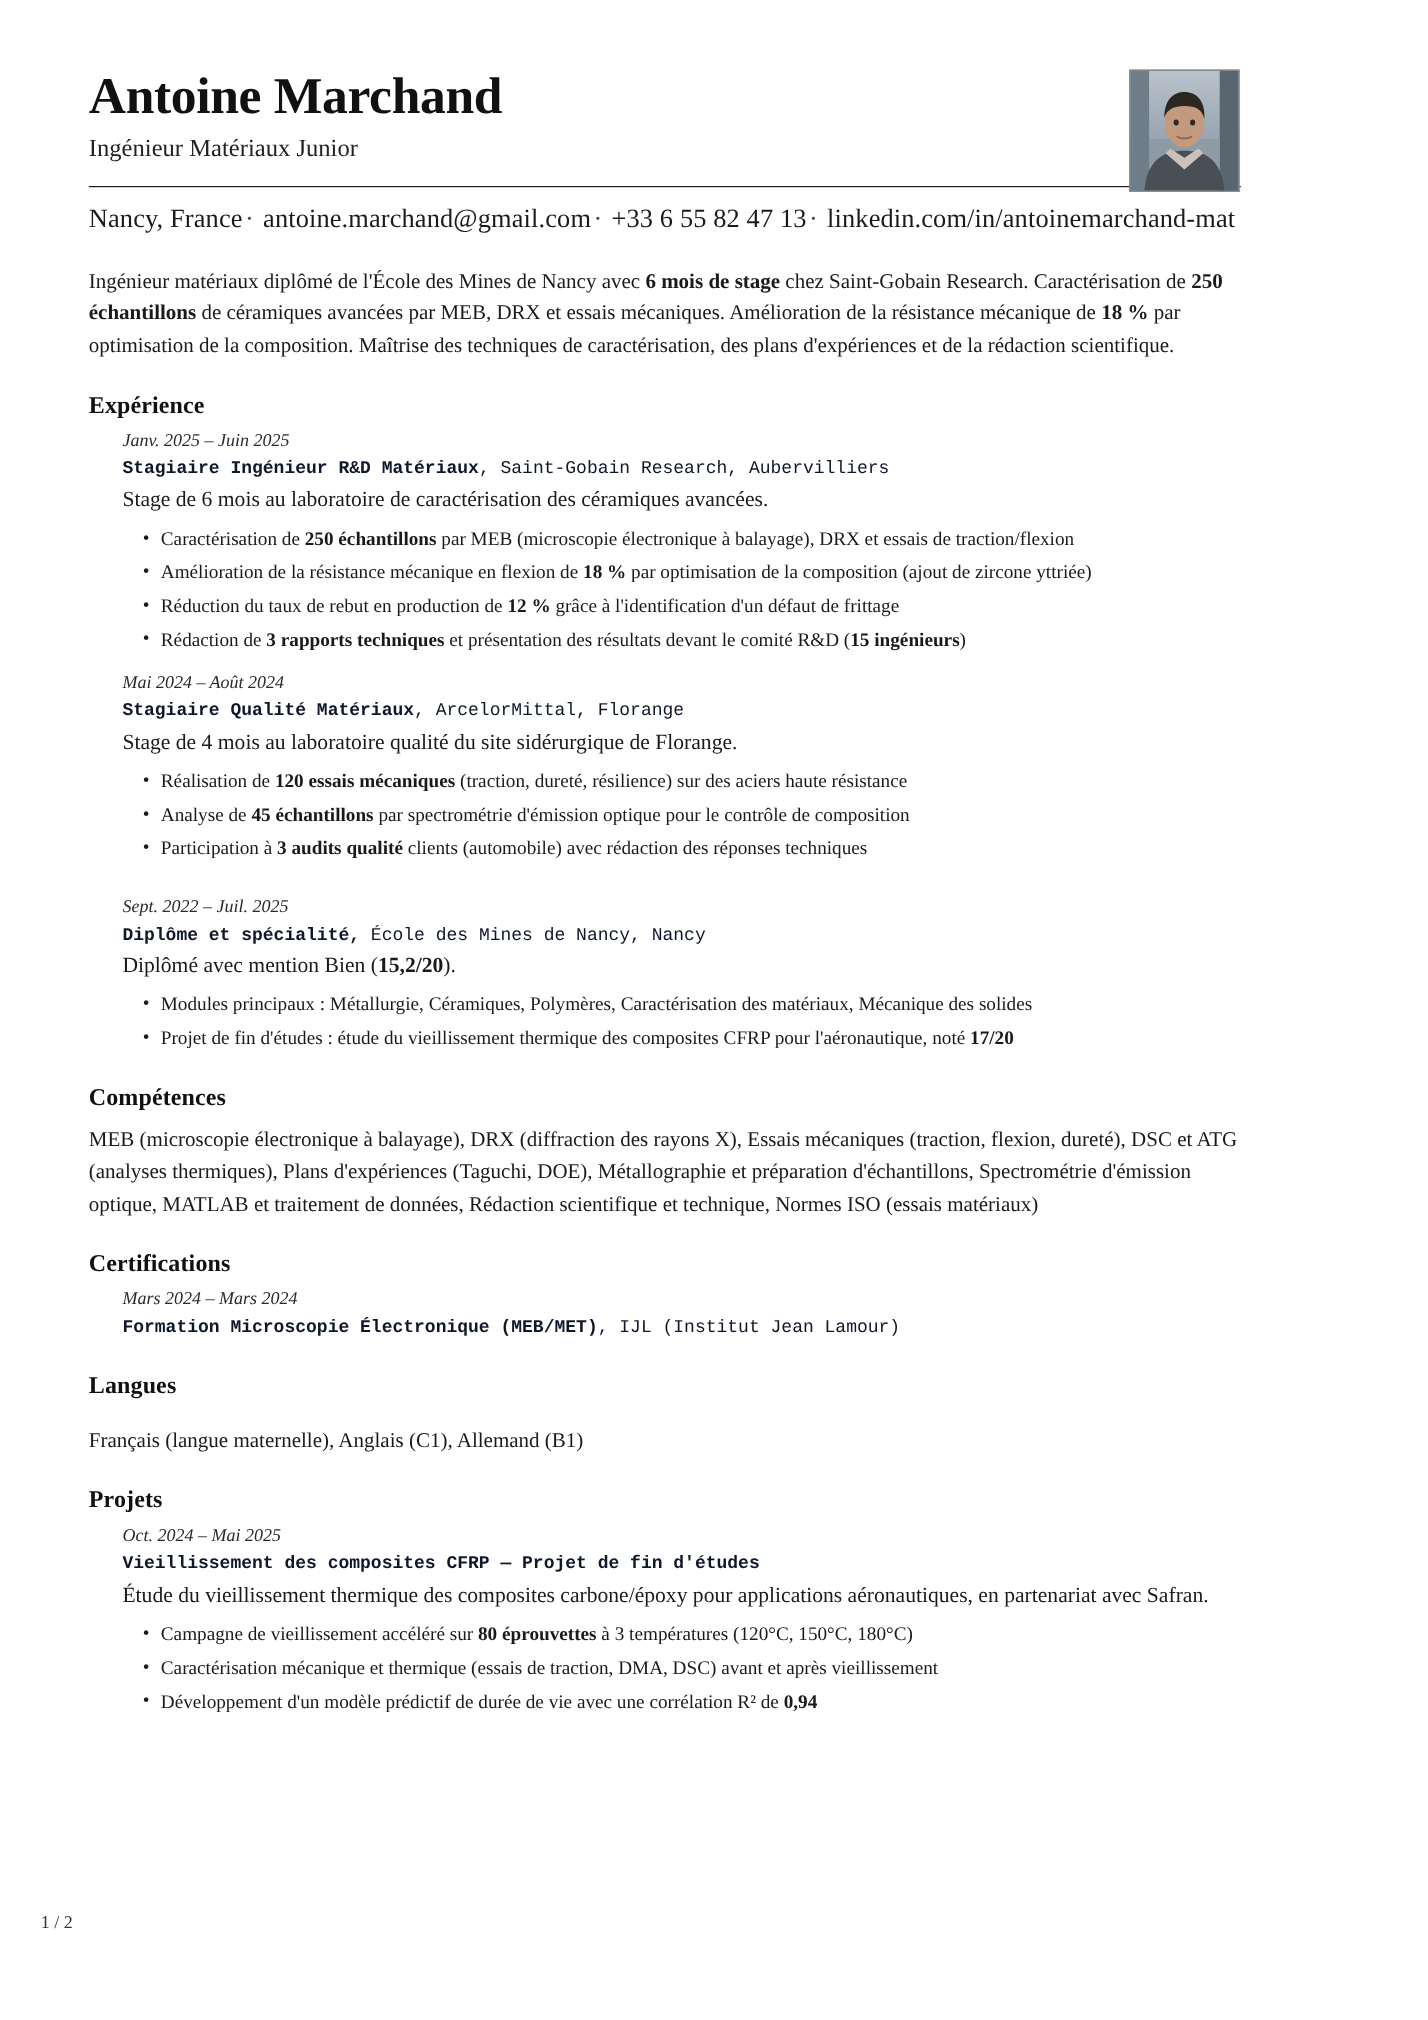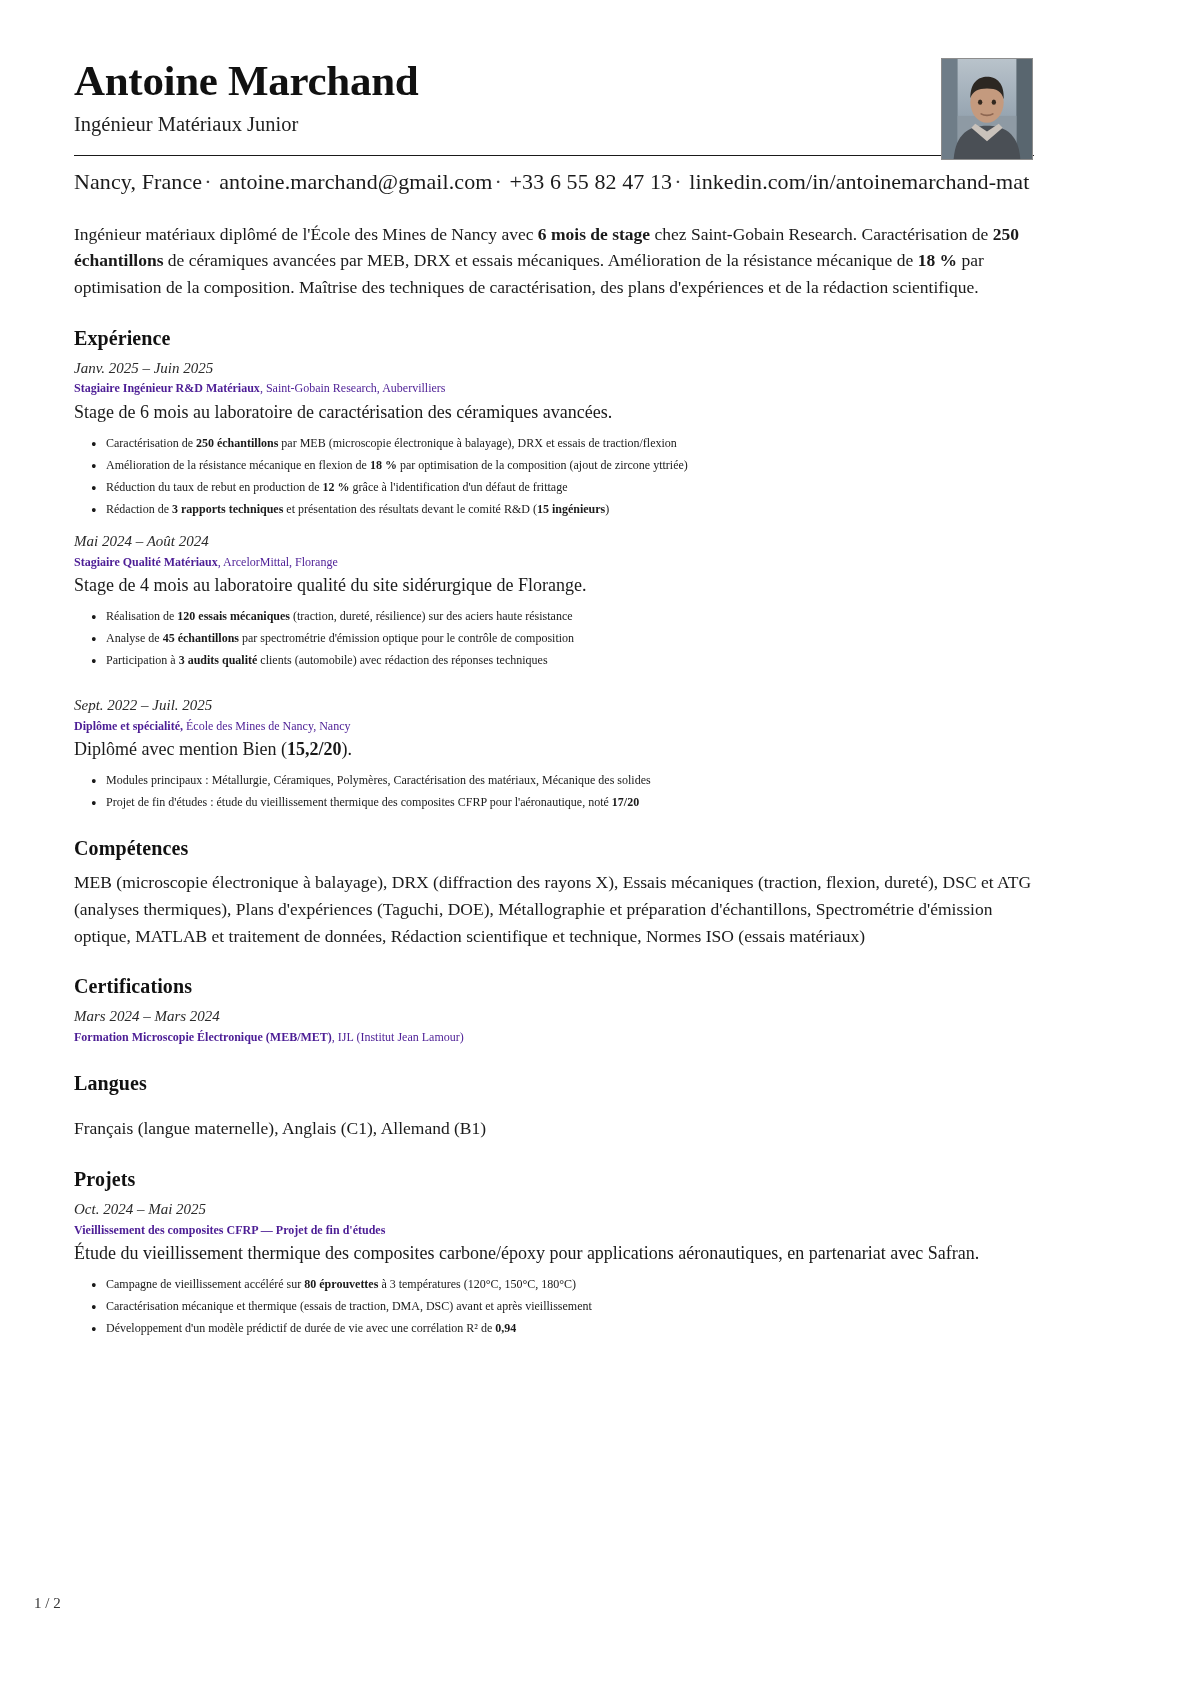--- a/index.html
+++ b/index.html
@@ -85,49 +85,50 @@
 
   
   .section { margin-top: 26px; }
   .section-title {
     font-size: 20px;
     font-weight: bold;
     margin: 0 0 4px 0;
     color: #111111;
     letter-spacing: 0.1px;
   }
-  .entry { margin-top: 13px; }
+  .entry { margin-top: 13px; margin-left: 28px; }
   .entry:first-of-type { margin-top: 8px; }
   .entry-date {
     font-size: 15px;
     font-style: italic;
     color: #2a2a2a;
     line-height: 1.45;
     margin: 0;
   }
   .entry-heading {
-    font-size: 12px;
+    font-size: 15px;
     line-height: 1.45;
     margin: 1px 0 0 0;
-    color: #4c1d95;
+    color: #0f172a;
+    font-family: Liberation Mono, monospace;
   }
   .entry-heading .role { font-weight: bold; }
   .entry-desc {
     font-size: 18px;
     line-height: 1.45;
     margin: 1px 0 0 0;
     color: #1a1a1a;
   }
   ul.bullets {
     list-style: none;
     margin: 9px 0 0 0;
     padding: 0;
   }
   ul.bullets li {
-    font-size: 12px;
+    font-size: 16px;
     line-height: 1.5;
     position: relative;
     padding-left: 32px;
     margin-bottom: 4px;
     color: #1a1a1a;
   }
   ul.bullets li:before {
     content: "\2022";
     position: absolute;
     left: 17px;

